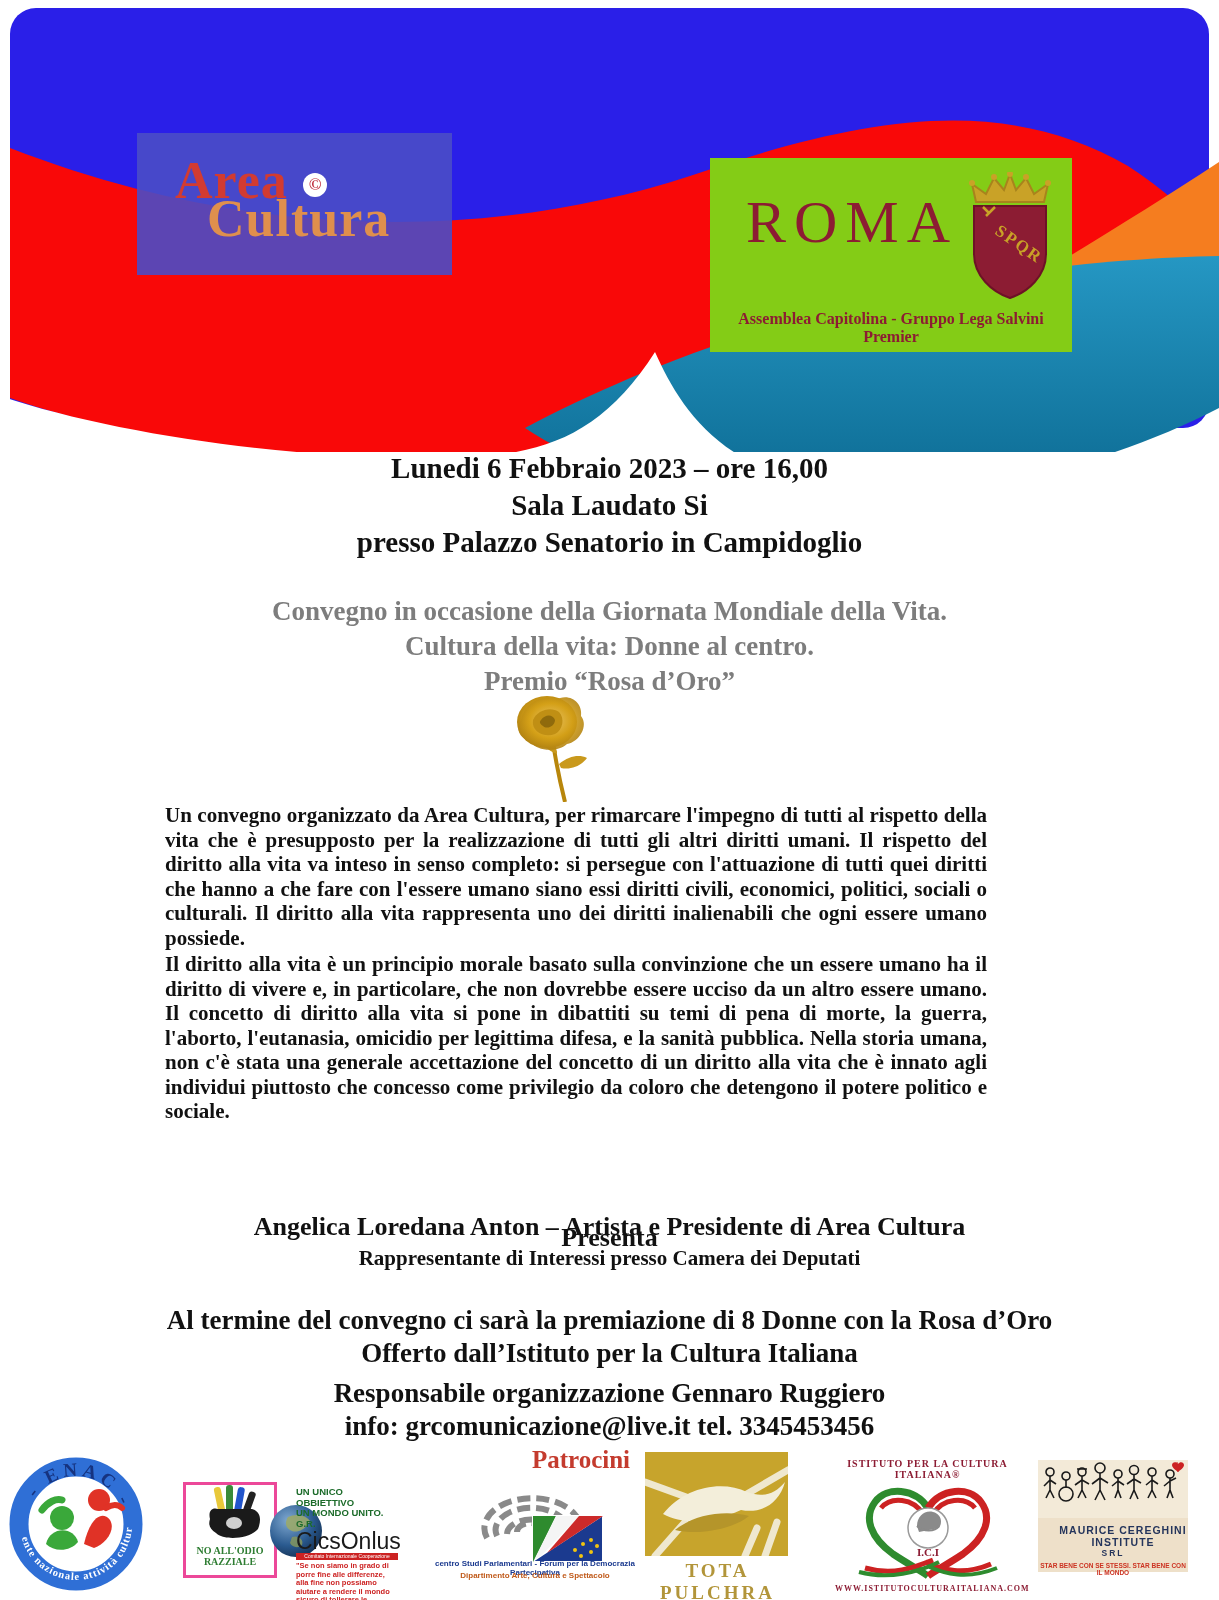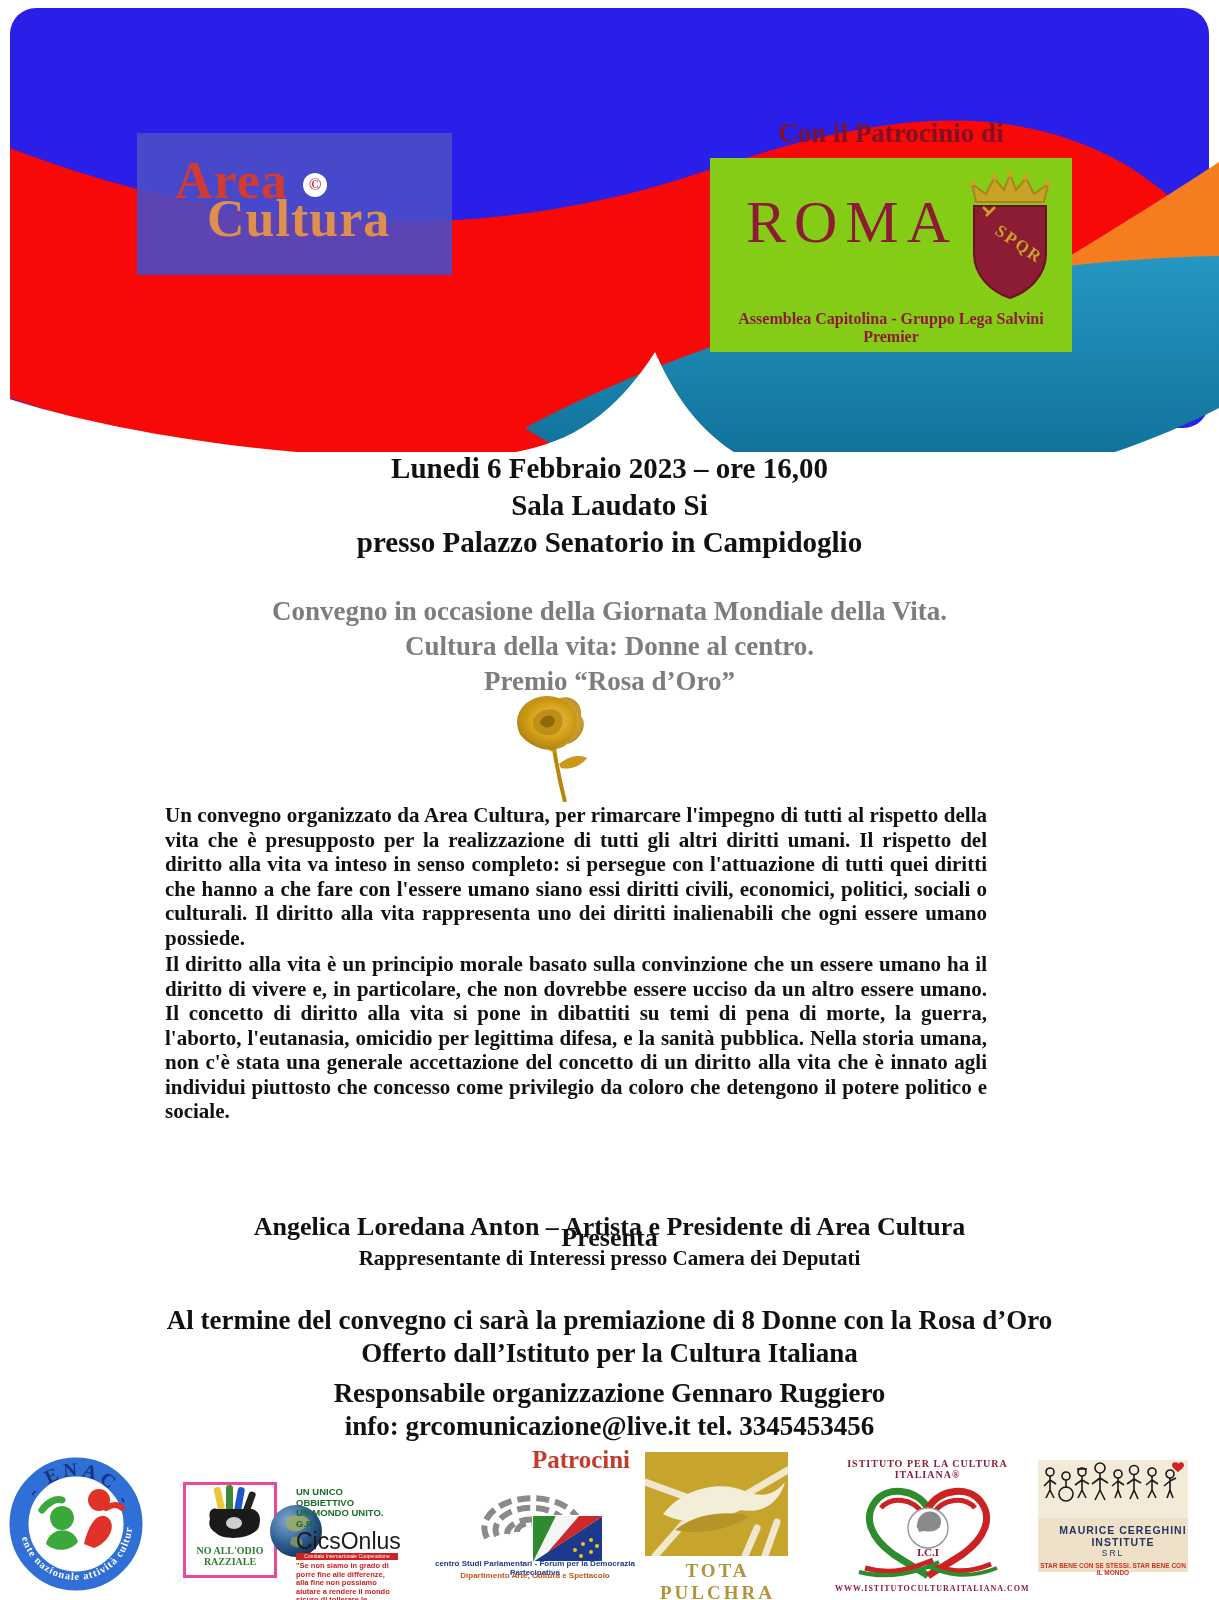--- a/index.html
+++ b/index.html
@@ -43,21 +43,21 @@
             color:#c05a1a;font-family:"Liberation Sans",sans-serif;}
   #tota-box{left:645px;top:1452px;width:143px;height:104px;background:#c7a42c;}
   #tota-label{left:640px;top:1560px;width:155px;text-align:center;font-size:19px;font-weight:bold;
             color:#b2953a;letter-spacing:3px;}
   #ici{left:835px;top:1458px;width:185px;text-align:center;}
   #ici-top{font-size:10px;font-weight:bold;color:#8c1c33;letter-spacing:1px;}
   #ici-site{font-size:8px;font-weight:bold;color:#8c1c33;letter-spacing:1px;}
   #cer-card{left:1038px;top:1460px;width:150px;height:112px;background:#eee0c9;text-align:center;}
   #cer-title{font-size:10.5px;font-weight:bold;color:#25355c;letter-spacing:1px;margin-top:2px;
              font-family:"Liberation Sans",sans-serif;padding-left:20px;}
-  #cer-srl{font-size:8.5px;font-weight:normal;color:#25355c;letter-spacing:2px;
+  #cer-srl{font-size:8.5px;font-weight:bold;color:#25355c;letter-spacing:2px;
              font-family:"Liberation Sans",sans-serif;}
   #cer-red{font-size:6.5px;font-weight:bold;color:#cc3322;margin-top:4px;
              font-family:"Liberation Sans",sans-serif;}
 </style>
 </head>
 <body>
 
 <div id="page">
 
   <svg id="hdr" class="abs" viewBox="0 0 1219 452">
@@ -73,21 +73,20 @@
     <path d="M525,428 C600,388 700,345 830,310 C980,270 1120,258 1219,256 L1219,408 C1080,480 900,512 740,496 C650,487 575,462 525,428 Z" fill="url(#tealg)"></path>
     <path d="M0,452 L0,396 C120,436 300,460 450,458 C540,456 600,438 655,352 C672,390 700,440 760,466 C860,505 1000,496 1100,462 C1145,452 1190,436 1219,430 L1219,452 Z" fill="#ffffff"></path>
   </svg>
 
   <div id="ac-box" class="abs">
     <span id="ac-area" class="abs">Area</span>
     <span id="ac-copy" class="abs">©</span>
     <span id="ac-cultura" class="abs">Cultura</span>
   </div>
 
-  <div id="patrocinio-label" class="abs">Con il Patrocinio di</div>
   <div id="roma-box" class="abs">
     <span id="roma-title" class="abs">ROMA</span>
     <svg class="abs" style="left:252px;top:14px;" width="96" height="130" viewBox="0 0 96 130">
       <path d="M14,30 L10,12 L24,22 L32,6 L42,18 L48,2 L54,18 L64,6 L72,22 L86,12 L82,30 Z" fill="#c9a227" stroke="#a8841c" stroke-width="2"></path>
       <circle cx="10" cy="11" r="3" fill="#c9a227"></circle>
         <circle cx="32" cy="5" r="3" fill="#c9a227"></circle>
       <circle cx="48" cy="2" r="3" fill="#c9a227"></circle>
         <circle cx="64" cy="5" r="3" fill="#c9a227"></circle>
         <circle cx="86" cy="11" r="3" fill="#c9a227"></circle>
       <path d="M12,34 L84,34 L84,82 C84,104 66,120 48,126 C30,120 12,104 12,82 Z" fill="#8c1c33" stroke="#6d1226" stroke-width="2"></path>

